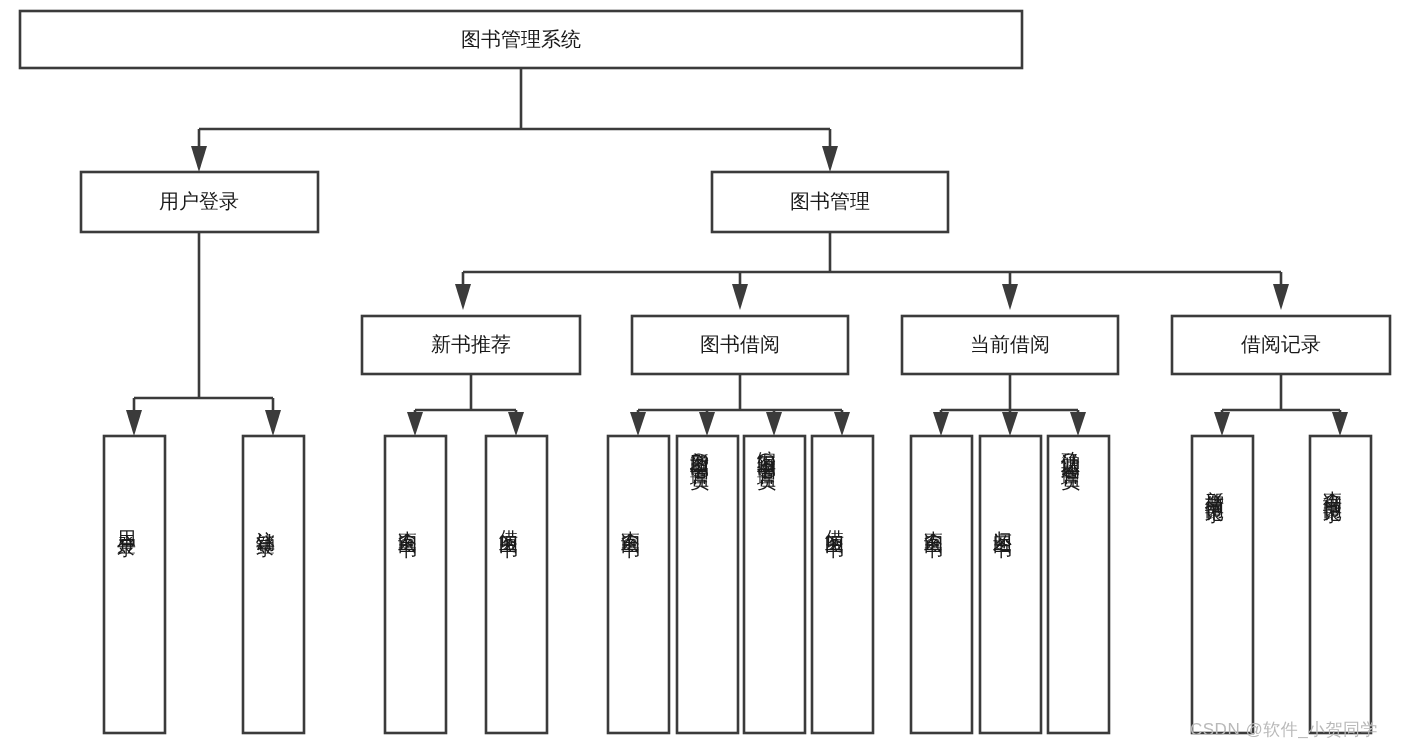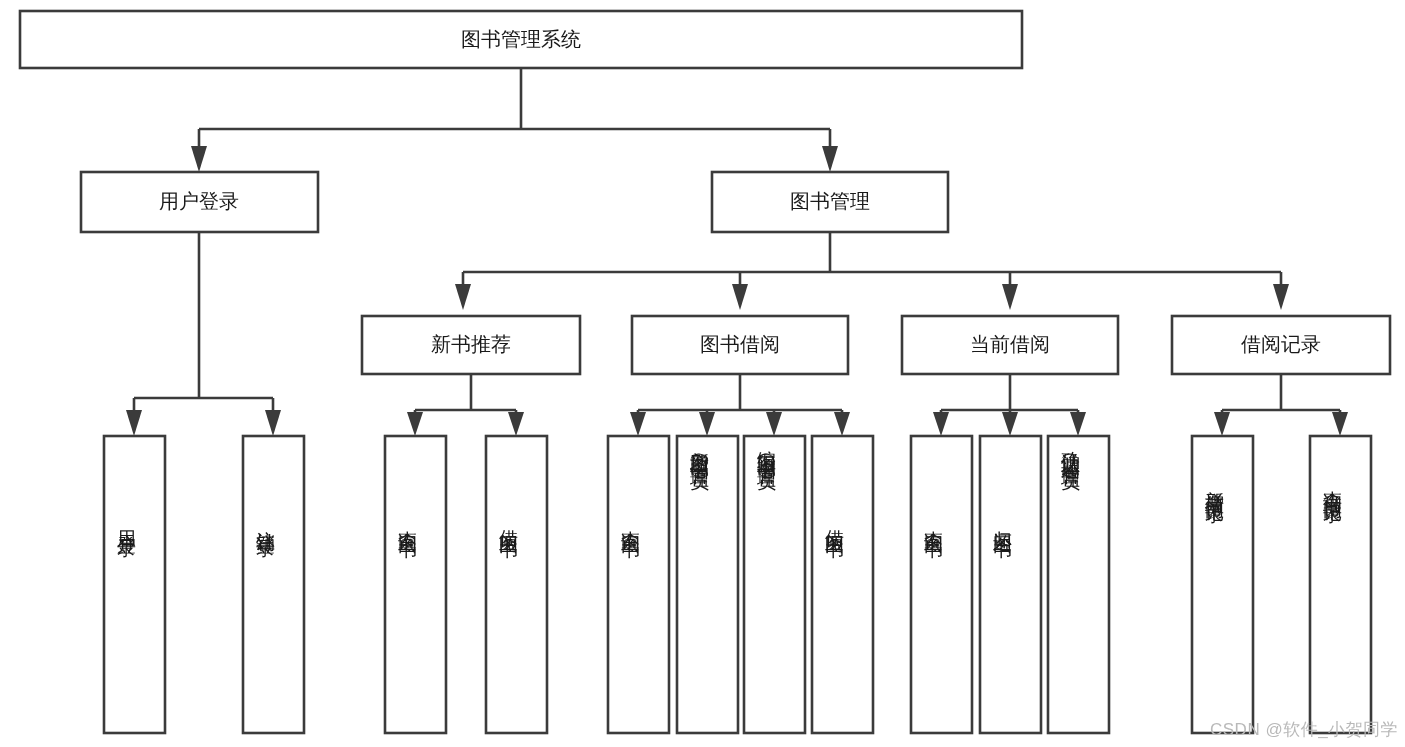--- a/index.html
+++ b/index.html
@@ -61,21 +61,20 @@
   }
   .watermark-text {
     position: absolute;
     font-family: "Liberation Sans", "DejaVu Sans", sans-serif;
     font-size: 17px;
     color: #b9b9b9;
     white-space: nowrap;
     left: 1190px;
     top: 718px;
     letter-spacing: 0.5px;
-    padding-left: 20px;
   }
 </style>
 </head>
 <body>
 
 <div id="diagram-root">
 
   <svg class="canvas" viewBox="0 0 1405 747">
 
     <g>

